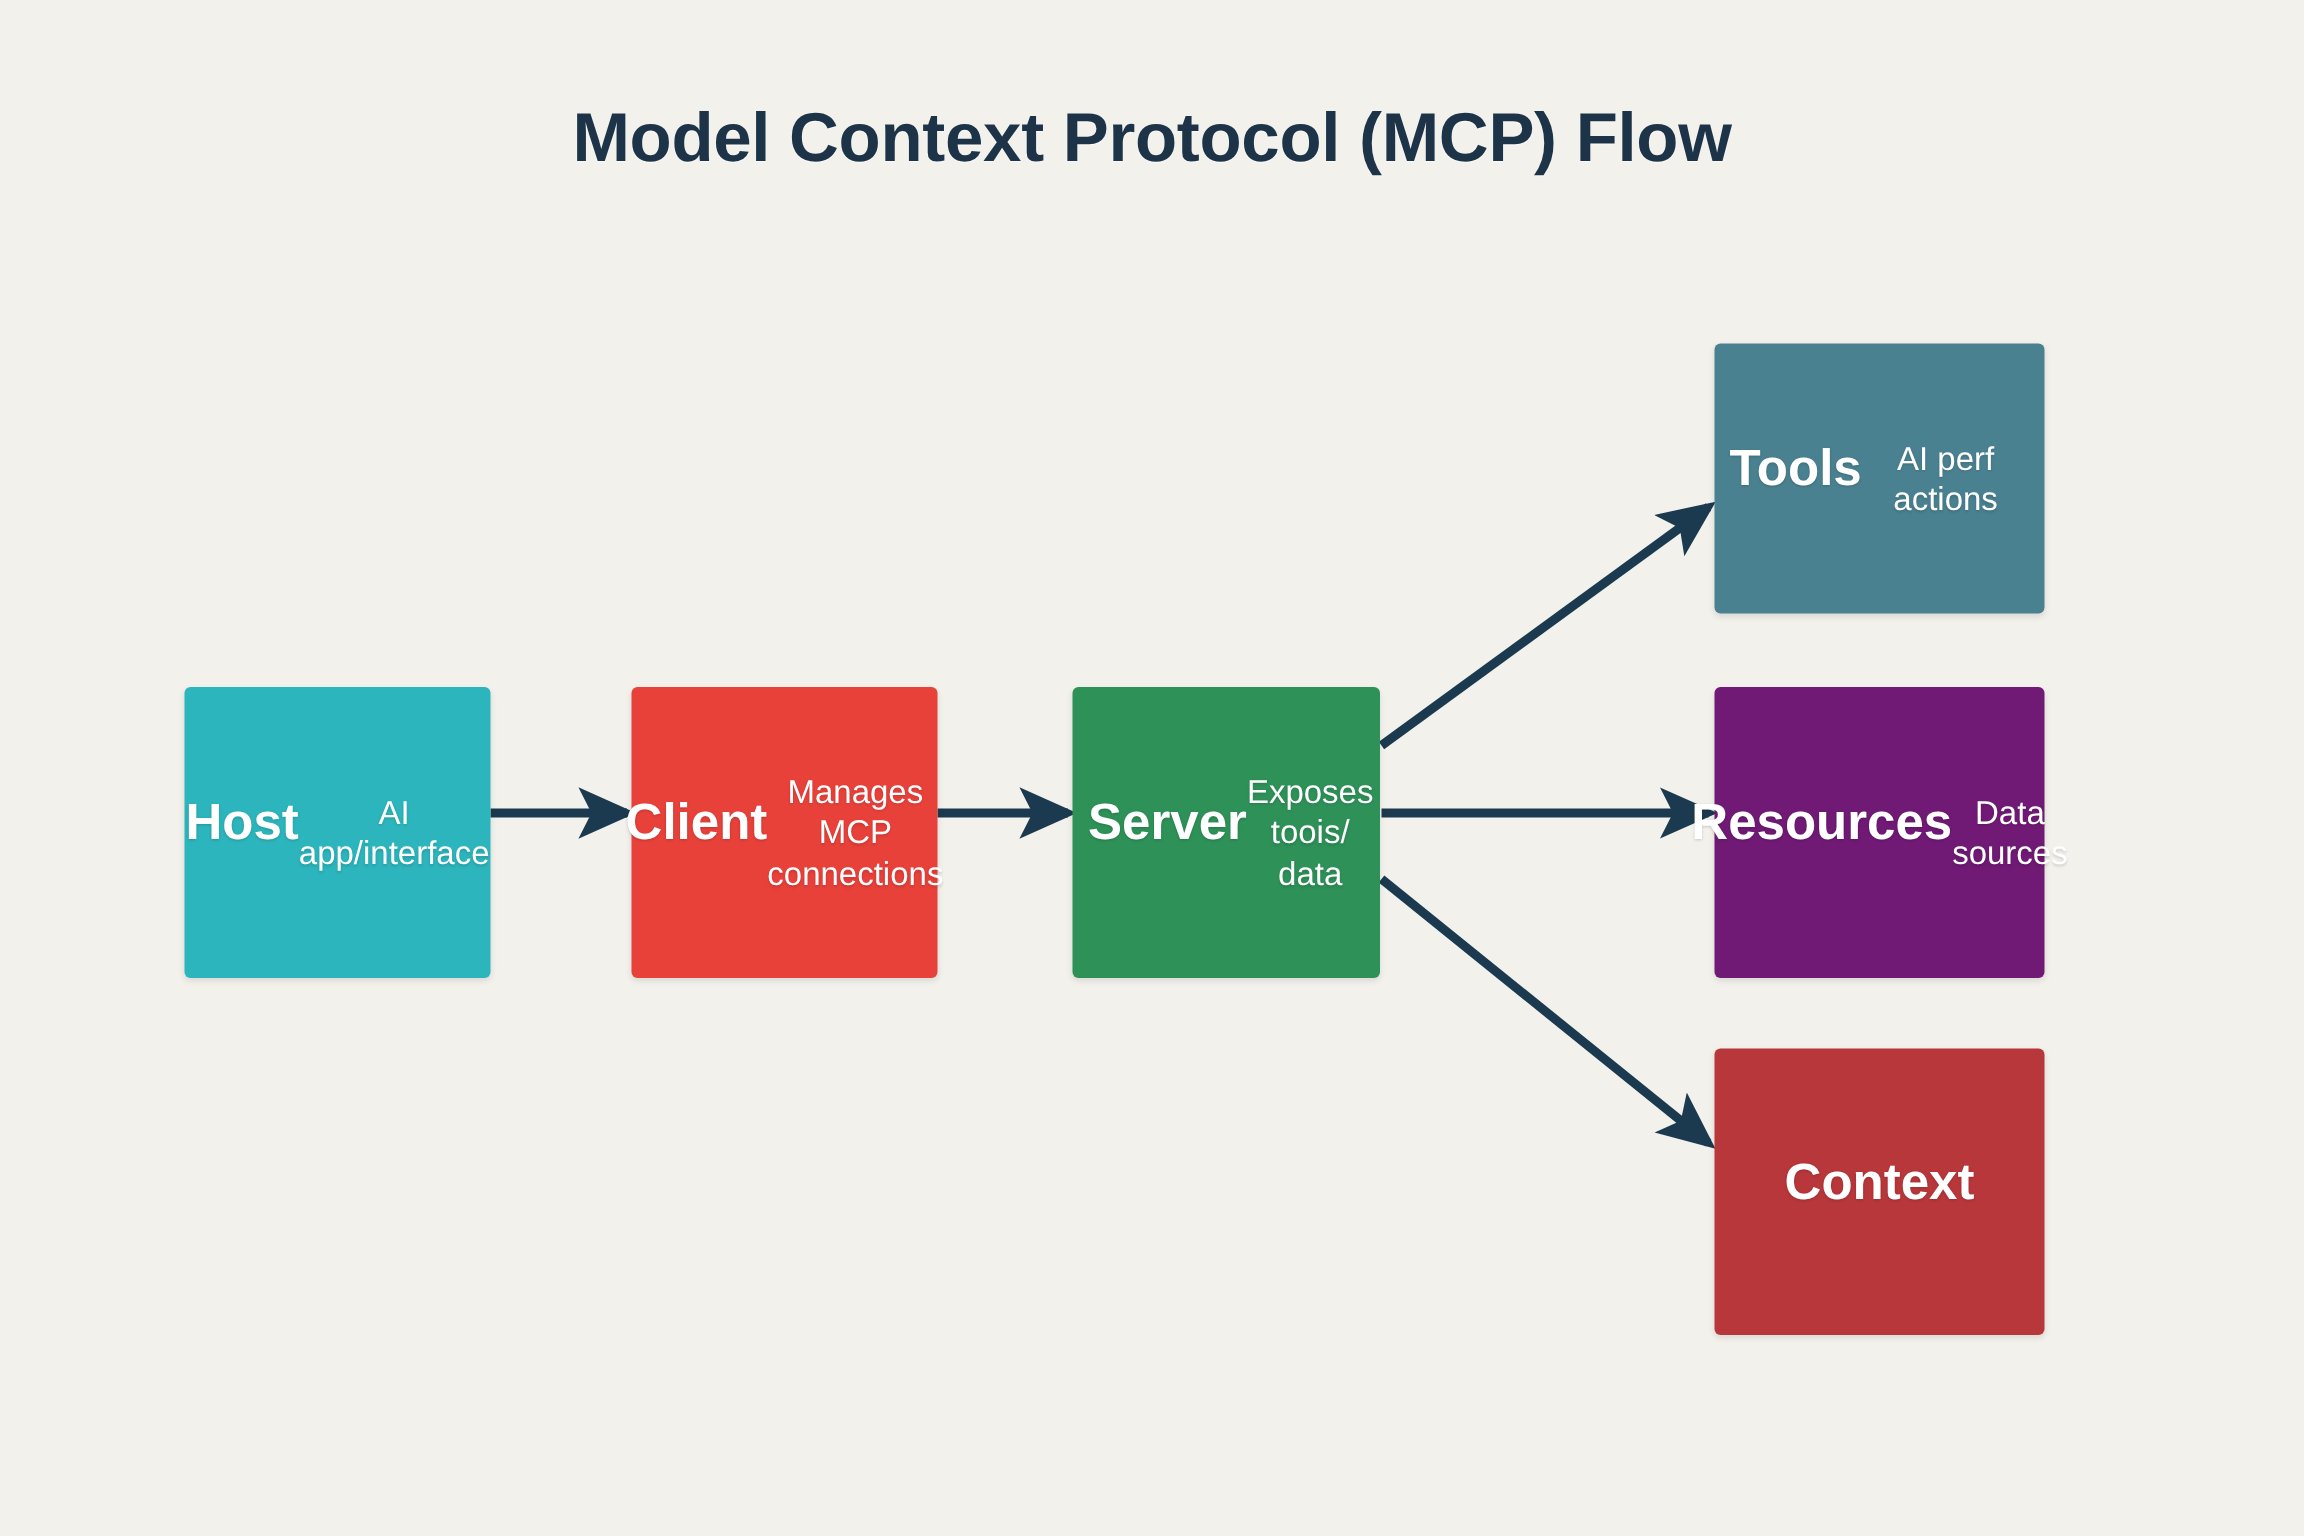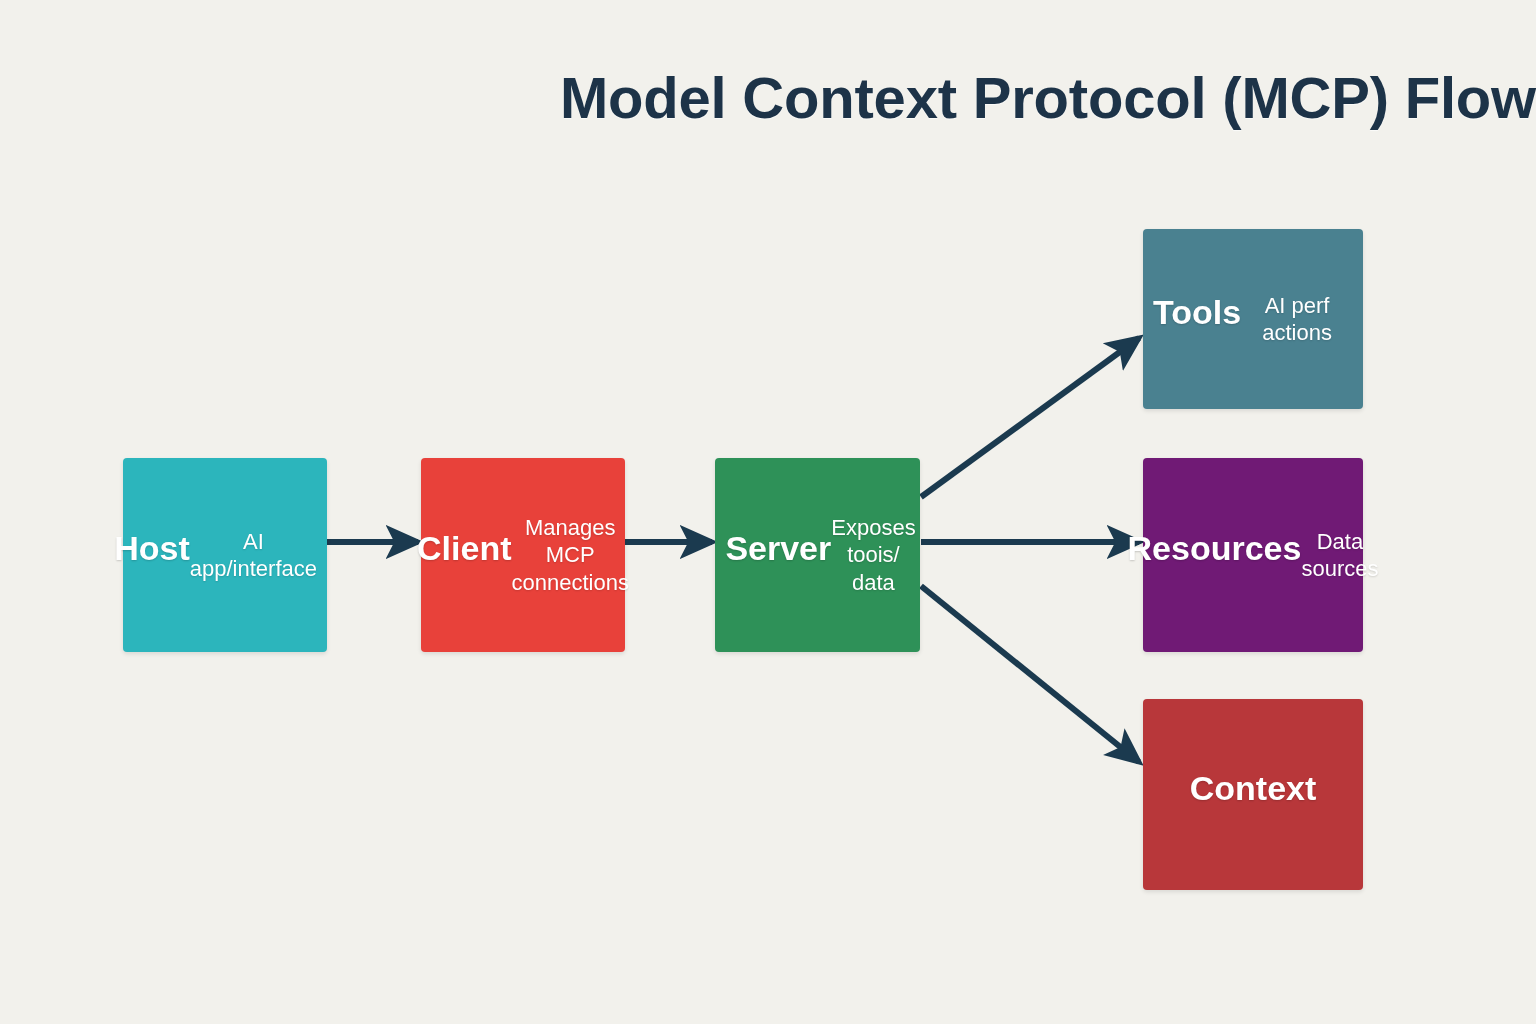--- a/index.html
+++ b/index.html
@@ -18,22 +18,22 @@
     position: relative;
     width: 1536px;
     height: 1024px;
     background: #f2f1ec;
   }
   #title {
     position: absolute;
     left: 0;
     top: 64px;
     width: 1536px;
-    text-align: right;
-    font-size: 58px;
+    text-align: center;
+    font-size: 46px;
     font-weight: bold;
     color: #1d3348;
     letter-spacing: -0.2px;
     text-shadow: 0 1px 1px rgba(255,255,255,0.7);
   }
   .node {
     position: absolute;
     box-sizing: border-box;
     display: flex;
     flex-direction: row;
@@ -84,21 +84,21 @@
     </defs>
     <g stroke="#1b3a4f" stroke-width="6" fill="none" marker-end="url(#ah)">
       <line x1="327" y1="542" x2="418" y2="542"></line>
       <line x1="625" y1="542" x2="712" y2="542"></line>
       <line x1="921" y1="497" x2="1139" y2="338"></line>
       <line x1="921" y1="542" x2="1139" y2="542"></line>
       <line x1="921" y1="586" x2="1139" y2="762"></line>
     </g>
   </svg>
 
-  <div class="node" style="left:123px; top:458px; width:204px; height:194px; background:#2cb5bc;justify-content:flex-end;">
+  <div class="node" style="left:123px; top:458px; width:204px; height:194px; background:#2cb5bc;">
     <div class="node-title">Host</div>
     <div class="node-sub">AI app/interface</div>
   </div>
 
   <div class="node" style="left:421px; top:458px; width:204px; height:194px; background:#e8413a;">
     <div class="node-title">Client</div>
     <div class="node-sub" style="max-width:170px;">Manages MCP connections</div>
   </div>
 
   <div class="node" style="left:715px; top:458px; width:205px; height:194px; background:#2e9158;padding-left:16px;">

